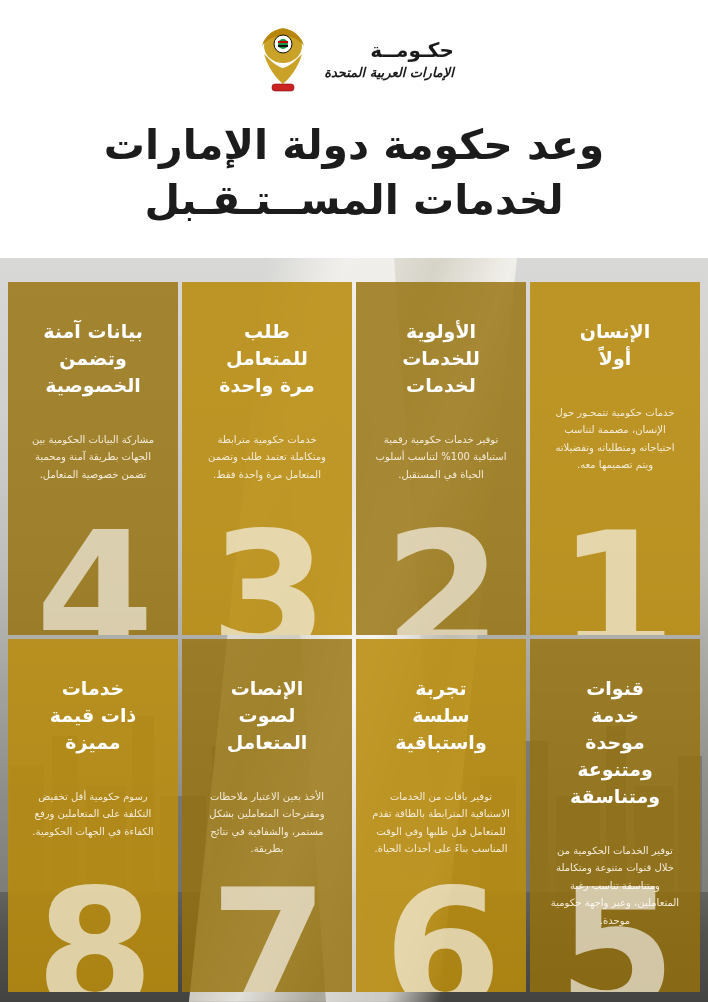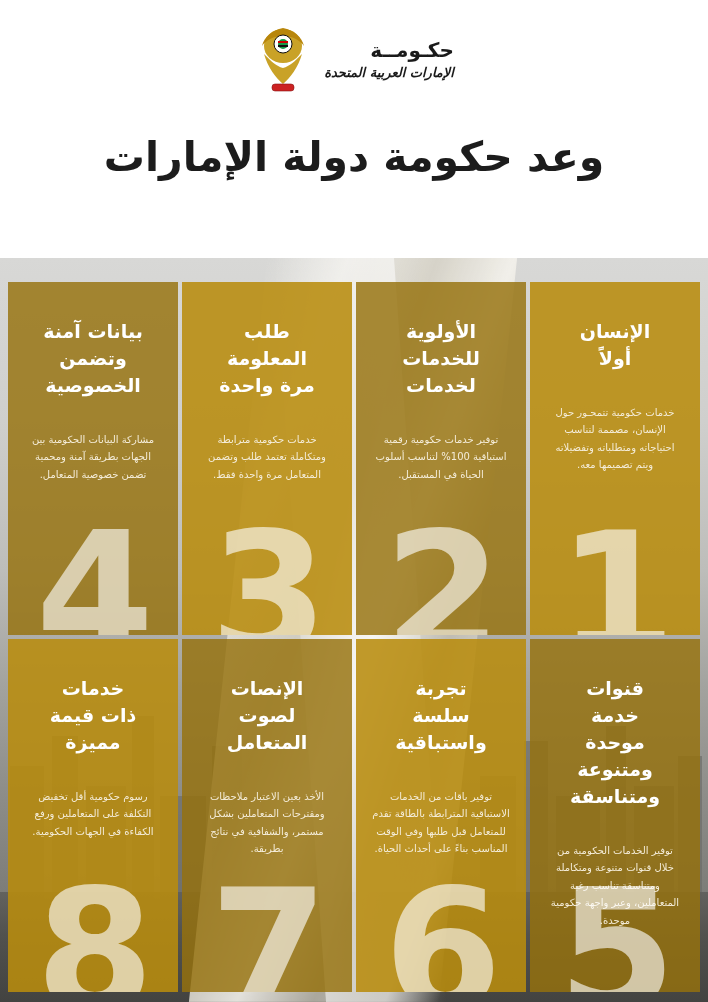--- a/index.html
+++ b/index.html
@@ -51,21 +51,21 @@
   .gov-text .line2 {
     font-size: 13px;
     font-weight: bold;
     color: #1a1a1a;
     margin-top: 2px;
     font-style: italic;
   }
 
   .title-block {
     text-align: center;
-    margin-top: 34px;
+    margin-top: 22px;
     padding: 0 40px;
   }
   .title-line {
     font-size: 41px;
     font-weight: bold;
     color: #1c1c1c;
     letter-spacing: 0px;
     line-height: 1.35;
     white-space: nowrap;
   }
@@ -210,20 +210,21 @@
           <path d="M10 30 C14 44 22 54 29 60 C36 54 44 44 48 30 C40 38 36 42 29 44 C22 42 18 38 10 30 Z" fill="#c9a227"></path>
           <rect x="18" y="60" width="22" height="7" rx="3" fill="#cc2222"></rect>
           <rect x="18" y="60" width="22" height="7" rx="3" fill="none" stroke="#8a1616" stroke-width="0.6"></rect>
         </g>
       </svg>
     </div>
   </div>
 
   <div class="title-block">
     <div class="title-line">وعد حكومة دولة الإمارات</div>
+    <div class="title-line">لخدمات المســتـقـبل</div>
   </div>
 </div>
 
 <div class="poster">
   <div class="bg-sky"></div>
 
   <svg class="skyline" viewBox="0 0 708 260" preserveAspectRatio="none">
     <g fill="#6b6b67" opacity="0.75">
       <rect x="10" y="120" width="34" height="140"></rect>
       <rect x="52" y="90" width="26" height="170"></rect>
@@ -261,21 +262,21 @@
         <span>للخدمات</span><br>
         <span>لخدمات</span>
       </h3>
       <p>توفير خدمات حكومية رقمية استباقية 100% لتناسب أسلوب الحياة في المستقبل.</p>
       <div class="num">2</div>
     </div>
 
     <div class="card">
       <h3>
         <span>طلب</span><br>
-        <span>المعلومة</span><br>
+        <span>للمتعامل</span><br>
         <span>مرة واحدة</span>
       </h3>
       <p>خدمات حكومية مترابطة ومتكاملة تعتمد طلب وتضمن المتعامل مرة واحدة فقط.</p>
       <div class="num">3</div>
     </div>
 
     <div class="card dim">
       <h3>
         <span>بيانات آمنة</span><br>
         <span>وتضمن</span><br>

